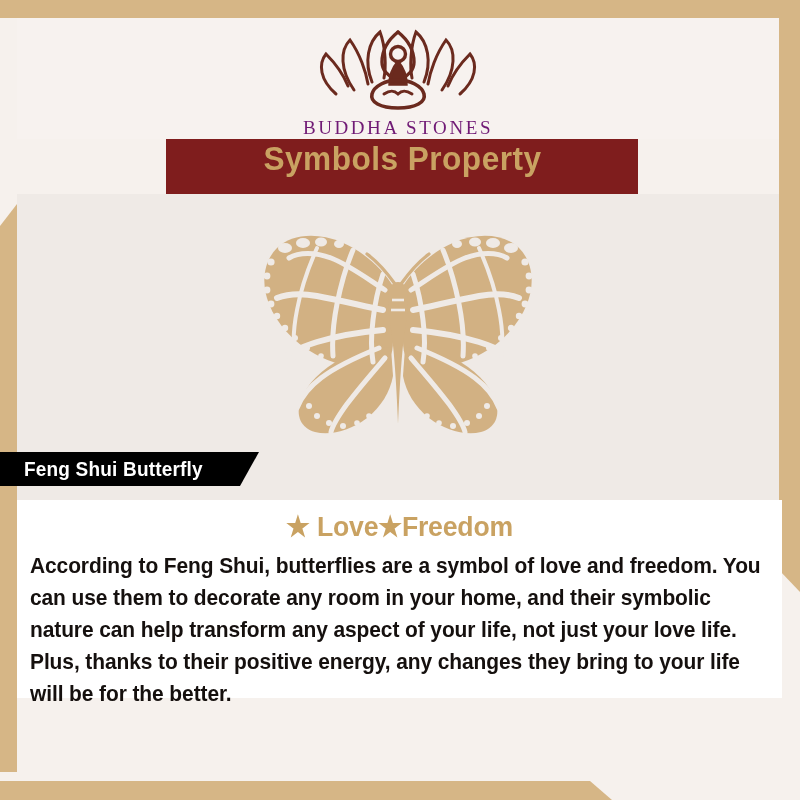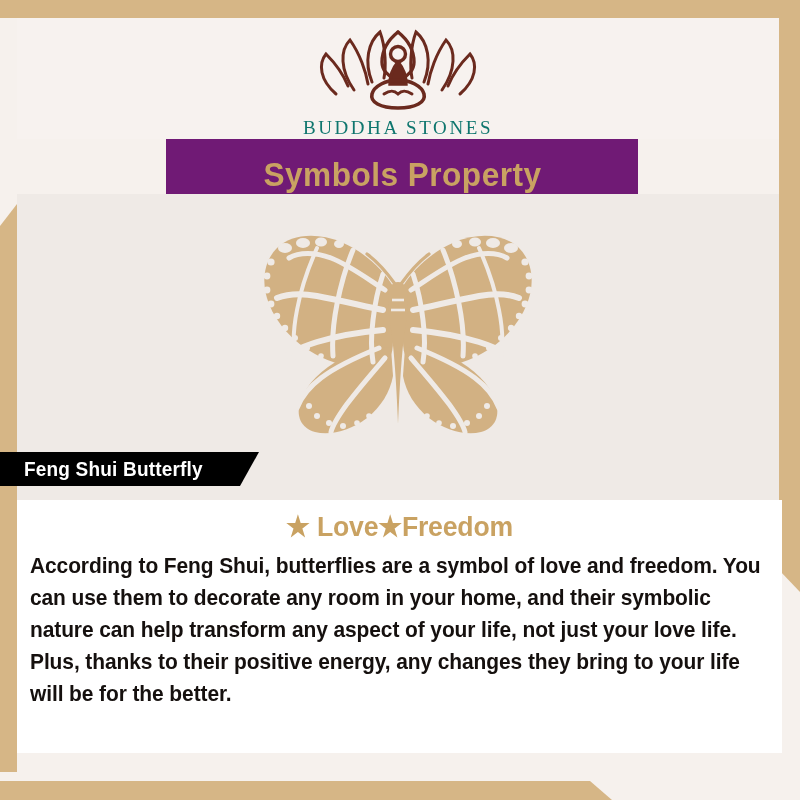--- a/index.html
+++ b/index.html
@@ -63,32 +63,32 @@
     position: absolute;
     left: 0; right: 0; top: 6px;
     text-align: center;
   }
   .logo svg { display: block; margin: 0 auto; }
   .logo-wordmark {
     margin-top: 1px;
     font-family: "Liberation Serif", serif;
     font-size: 19px;
     letter-spacing: 2.6px;
-    color: #0f766e;
+    color: #701a75;
     font-weight: 400;
   }
 
   
   .title-band {
     position: absolute;
     left: 166px; top: 139px;
     width: 472px; height: 55px;
-    background: #701a75;
+    background: #7f1d1d;
     display: flex;
-    align-items: flex-end;
+    align-items: flex-start;
     justify-content: center;
   }
   .title-text {
     font-family: "Liberation Sans Narrow", "Liberation Sans", sans-serif;
     font-weight: bold;
     font-size: 34px;
     letter-spacing: 0.5px;
     color: #c9a262;
     transform: scaleX(0.93);
   }
@@ -125,21 +125,21 @@
     color: #ffffff;
     letter-spacing: 0.2px;
     transform: scaleX(0.95);
     transform-origin: left center;
   }
 
   
   .copy-panel {
     position: absolute;
     left: 17px; top: 500px;
-    width: 765px; height: 253px;
+    width: 765px; height: 198px;
     background: #ffffff;
   }
   .keywords {
     position: absolute;
     left: 0; right: 0; top: 10px;
     text-align: center;
     font-family: "Liberation Sans Narrow", "Liberation Sans", sans-serif;
     font-weight: bold;
     font-size: 28px;
     color: #c9a262;

